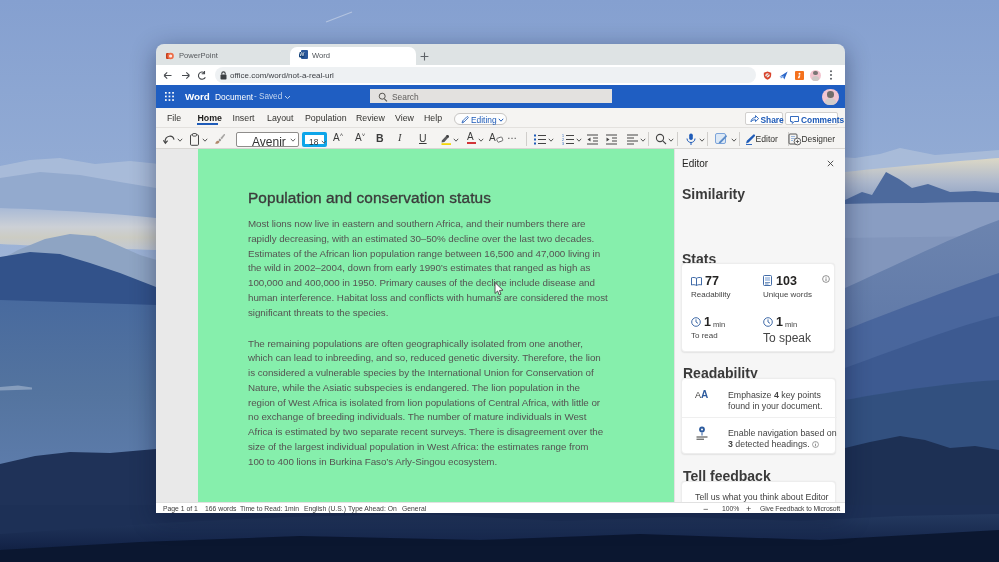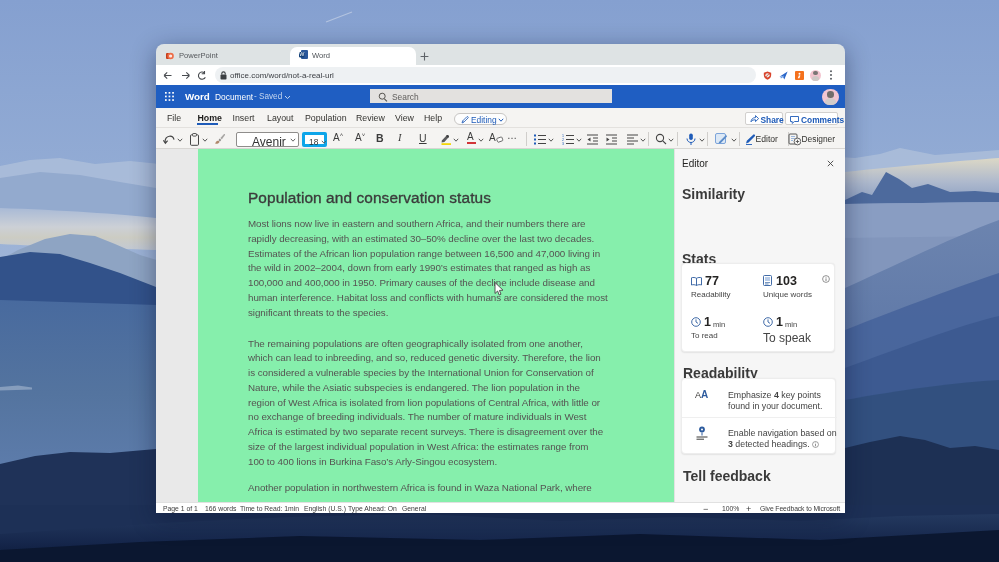--- a/index.html
+++ b/index.html
@@ -390,21 +390,20 @@
           <circle cx="9.5" cy="8.5" r="3.4" fill="#f5f4f2" stroke="#555" stroke-width="0.9"></circle>
           <path d="M9.5,6.8 V10.2 M7.8,8.5 H11.2" stroke="#555" stroke-width="0.9"></path>
         </svg>
     <div class="abs" style="left:645.5px;top:6px;font-size:8.4px;color:#33322f">Designer</div>
   </div>
   <div id="content">
     <div id="page">
       <div id="doc-head">Population and conservation status</div>
       <div class="para" style="top:68px">Most lions now live in eastern and southern Africa, and their numbers there are<br>rapidly decreasing, with an estimated 30–50% decline over the last two decades.<br>Estimates of the African lion population range between 16,500 and 47,000 living in<br>the wild in 2002–2004, down from early 1990’s estimates that ranged as high as<br>100,000 and 400,000 in 1950. Primary causes of the decline include disease and<br>human interference. Habitat loss and conflicts with humans are considered the most<br>significant threats to the species.</div>
       <div class="para" style="top:187.5px">The remaining populations are often geographically isolated from one another,<br>which can lead to inbreeding, and so, reduced genetic diversity. Therefore, the lion<br>is considered a vulnerable species by the International Union for Conservation of<br>Nature, while the Asiatic subspecies is endangered. The lion population in the<br>region of West Africa is isolated from lion populations of Central Africa, with little or<br>no exchange of breeding individuals. The number of mature individuals in West<br>Africa is estimated by two separate recent surveys. There is disagreement over the<br>size of the largest individual population in West Africa: the estimates range from<br>100 to 400 lions in Burkina Faso’s Arly-Singou ecosystem.</div>
-      <div class="para" style="top:332px">Another population in northwestern Africa is found in Waza National Park, where</div>
     </div>
     <div id="panel">
       <div class="abs" style="left:7px;top:9px;font-size:10px;font-weight:400;color:#252423">Editor</div>
       <svg class="abs" style="left:152px;top:11px" width="7" height="7" viewBox="0 0 7 7">
             <path d="M0.8,0.8 L6.2,6.2 M6.2,0.8 L0.8,6.2" stroke="#444" stroke-width="0.9"></path>
           </svg>
       <div class="plabel" style="left:7px;top:37px">Similarity</div>
       <div class="plabel" style="left:7px;top:102px">Stats</div>
       <div class="card" style="left:6px;top:114px;width:154px;height:89px">
         <svg class="abs" style="left:9px;top:12.5px" width="11" height="9" viewBox="0 0 11 9">
@@ -448,20 +447,23 @@
               <circle cx="6" cy="3.4" r="1" fill="#fff"></circle>
           <path d="M6,6.3 V9.5" stroke="#2d5b9e" stroke-width="1"></path>
           <path d="M0.5,11 H11.5 M0.5,13.2 H8" stroke="#3b3a39" stroke-width="1"></path>
         </svg>
         <div class="ptext" style="left:46px;top:48.5px">Enable navigation based on<br><b>3</b> detected headings. <svg width="7" height="7" viewBox="0 0 8 8" style="display:inline-block;vertical-align:-1px">
                 <circle cx="4" cy="4" r="3.4" stroke="#666" stroke-width="0.7" fill="none"></circle>
                 <path d="M4,3.4 V6 M4,1.9 V2.6" stroke="#666" stroke-width="0.8"></path>
               </svg></div>
       </div>
       <div class="plabel" style="left:8px;top:319px">Tell feedback</div>
+      <div class="card" style="left:6px;top:332px;width:155px;height:40px">
+        <div class="ptext" style="left:13px;top:10px">Tell us what you think about Editor</div>
+      </div>
     </div>
   </div>
   <div id="statusbar">
     <div class="abs" style="left:7px;top:2px">Page 1 of 1</div>
     <div class="abs" style="left:49px;top:2px">166 words</div>
     <div class="abs" style="left:84px;top:2px">Time to Read: 1min</div>
     <div class="abs" style="left:148px;top:2px">English (U.S.)</div>
     <div class="abs" style="left:192px;top:2px">Type Ahead: On</div>
     <div class="abs" style="left:246px;top:2px">General</div>
     <div class="abs" style="left:547px;top:0.5px;font-size:9px">−</div>

